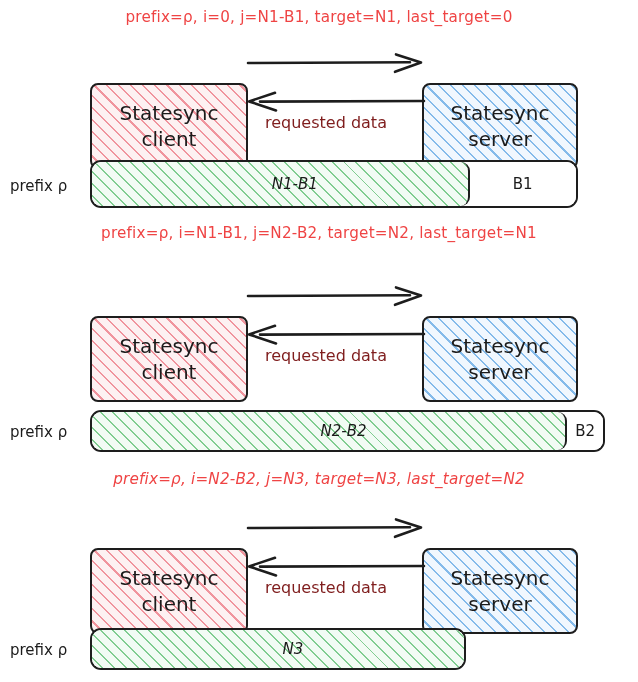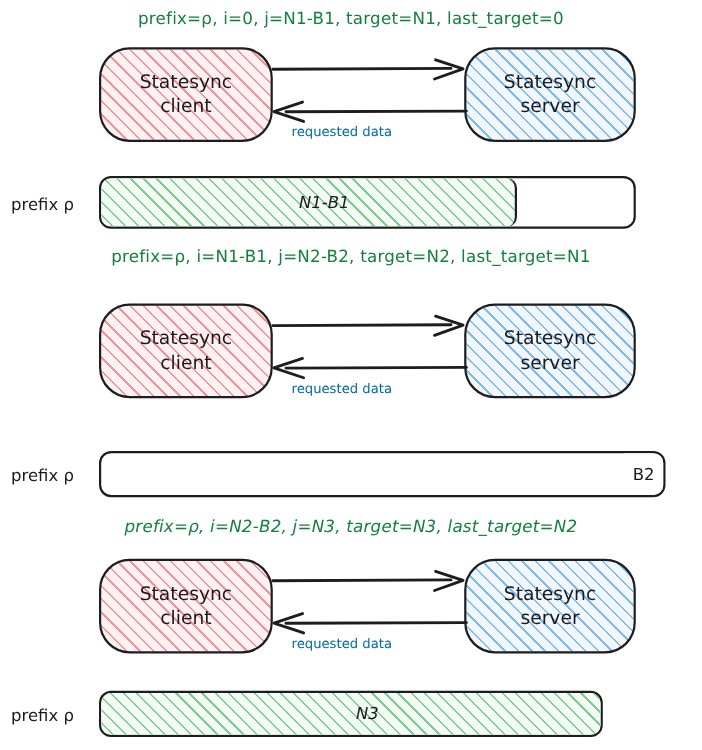--- a/index.html
+++ b/index.html
@@ -17,38 +17,39 @@
   }
 
   
   .caption {
     position: absolute;
     left: 0;
     width: 638px;
     text-align: center;
     font-size: 15.2px;
     letter-spacing: 0.2px;
-    color: #15803d;
+    color: #ef4444;
     white-space: nowrap;
     font-family: "DejaVu Sans", sans-serif;
   }
 
   
   .node {
     position: absolute;
     border: 2.6px solid #1d1d1d;
-    border-radius: 28px;
+    border-radius: 8px;
     box-sizing: border-box;
     display: flex;
     align-items: center;
     justify-content: center;
     text-align: center;
     line-height: 1.32;
-    font-size: 17px;
+    font-size: 20px;
     color: #1b1b1b;
+    margin-top: 40px;
   }
   .node-client {
     background-color: #fdf1f2;
     background-image: repeating-linear-gradient(
         45deg,
         rgba(240,140,150,0.0) 0px,
         rgba(240,140,150,0.0) 7px,
         rgba(238,132,143,0.85) 7px,
         rgba(238,132,143,0.85) 8.6px);
   }
@@ -65,22 +66,22 @@
     position: relative;
     z-index: 2;
     white-space: pre-line;
   }
 
   
   .arrow-svg { position: absolute; overflow: visible; }
 
   .edge-label {
     position: absolute;
-    font-size: 12px;
-    color: #0369a1;
+    font-size: 16px;
+    color: #7f1d1d;
     white-space: nowrap;
   }
 
   
   .bar-group { position: absolute; }
   .bar-prefix-label {
     position: absolute;
     font-size: 15px;
     color: #1b1b1b;
     white-space: nowrap;
@@ -145,20 +146,23 @@
 </svg>
 
 <div class="edge-label" style="left:265px; top:113px;">requested data</div>
 
 <div class="bar-group" style="left:0; top:160px;">
   <div class="bar-prefix-label" style="left:10px; top:17px;">prefix ρ</div>
   <div class="bar" style="left:90px; top:0; width:488px; height:48px;">
     <div class="bar-seg seg-fill seg-divider" style="left:0; width:78%;">
       <span class="seg-text">N1-B1</span>
     </div>
+    <div class="bar-seg seg-empty" style="left:78%; width:22%;">
+      <span class="seg-text-plain">B1</span>
+    </div>
   </div>
 </div>
 
 <div class="caption" style="top:224px;">prefix=ρ, i=N1-B1, j=N2-B2, target=N2, last_target=N1</div>
 
 <div class="node node-client" style="left:90px; top:276px; width:158px; height:86px;">
   <span class="node-label">Statesync
 client</span>
 </div>
 
@@ -175,20 +179,23 @@
 <svg class="arrow-svg" style="left:246px; top:323px;" width="178" height="22" viewBox="0 0 178 22">
   <path d="M178,11 L14,11.6" stroke="#1d1d1d" stroke-width="2.6" fill="none" stroke-linecap="round"></path>
   <path d="M29,2.8 L3,11.4 L30,20.4" stroke="#1d1d1d" stroke-width="2.6" fill="none" stroke-linecap="round" stroke-linejoin="round"></path>
 </svg>
 
 <div class="edge-label" style="left:265px; top:346px;">requested data</div>
 
 <div class="bar-group" style="left:0; top:410px;">
   <div class="bar-prefix-label" style="left:10px; top:13px;">prefix ρ</div>
   <div class="bar" style="left:90px; top:0; width:515px; height:42px;">
+    <div class="bar-seg seg-fill seg-divider" style="left:0; width:93%;">
+      <span class="seg-text">N2-B2</span>
+    </div>
     <div class="bar-seg seg-empty" style="left:93%; width:7%;justify-content:center;">
       <span class="seg-text-plain">B2</span>
     </div>
   </div>
 </div>
 
 <div class="caption" style="top:470px;font-style:italic;">prefix=ρ, i=N2-B2, j=N3, target=N3, last_target=N2</div>
 
 <div class="node node-client" style="left:90px; top:508px; width:158px; height:86px;">
   <span class="node-label">Statesync
@@ -207,18 +214,18 @@
 
 <svg class="arrow-svg" style="left:246px; top:555px;" width="178" height="22" viewBox="0 0 178 22">
   <path d="M178,11 L14,11.6" stroke="#1d1d1d" stroke-width="2.6" fill="none" stroke-linecap="round"></path>
   <path d="M29,2.8 L3,11.4 L30,20.4" stroke="#1d1d1d" stroke-width="2.6" fill="none" stroke-linecap="round" stroke-linejoin="round"></path>
 </svg>
 
 <div class="edge-label" style="left:265px; top:578px;">requested data</div>
 
 <div class="bar-group" style="left:0; top:628px;">
   <div class="bar-prefix-label" style="left:10px; top:13px;">prefix ρ</div>
-  <div class="bar" style="left:90px; top:0; width:458px; height:42px;">
+  <div class="bar" style="left:90px; top:0; width:376px; height:42px;">
     <div class="bar-seg seg-fill" style="left:0; width:100%;">
       <span class="seg-text">N3</span>
     </div>
   </div>
 </div>
 
 </body></html>

